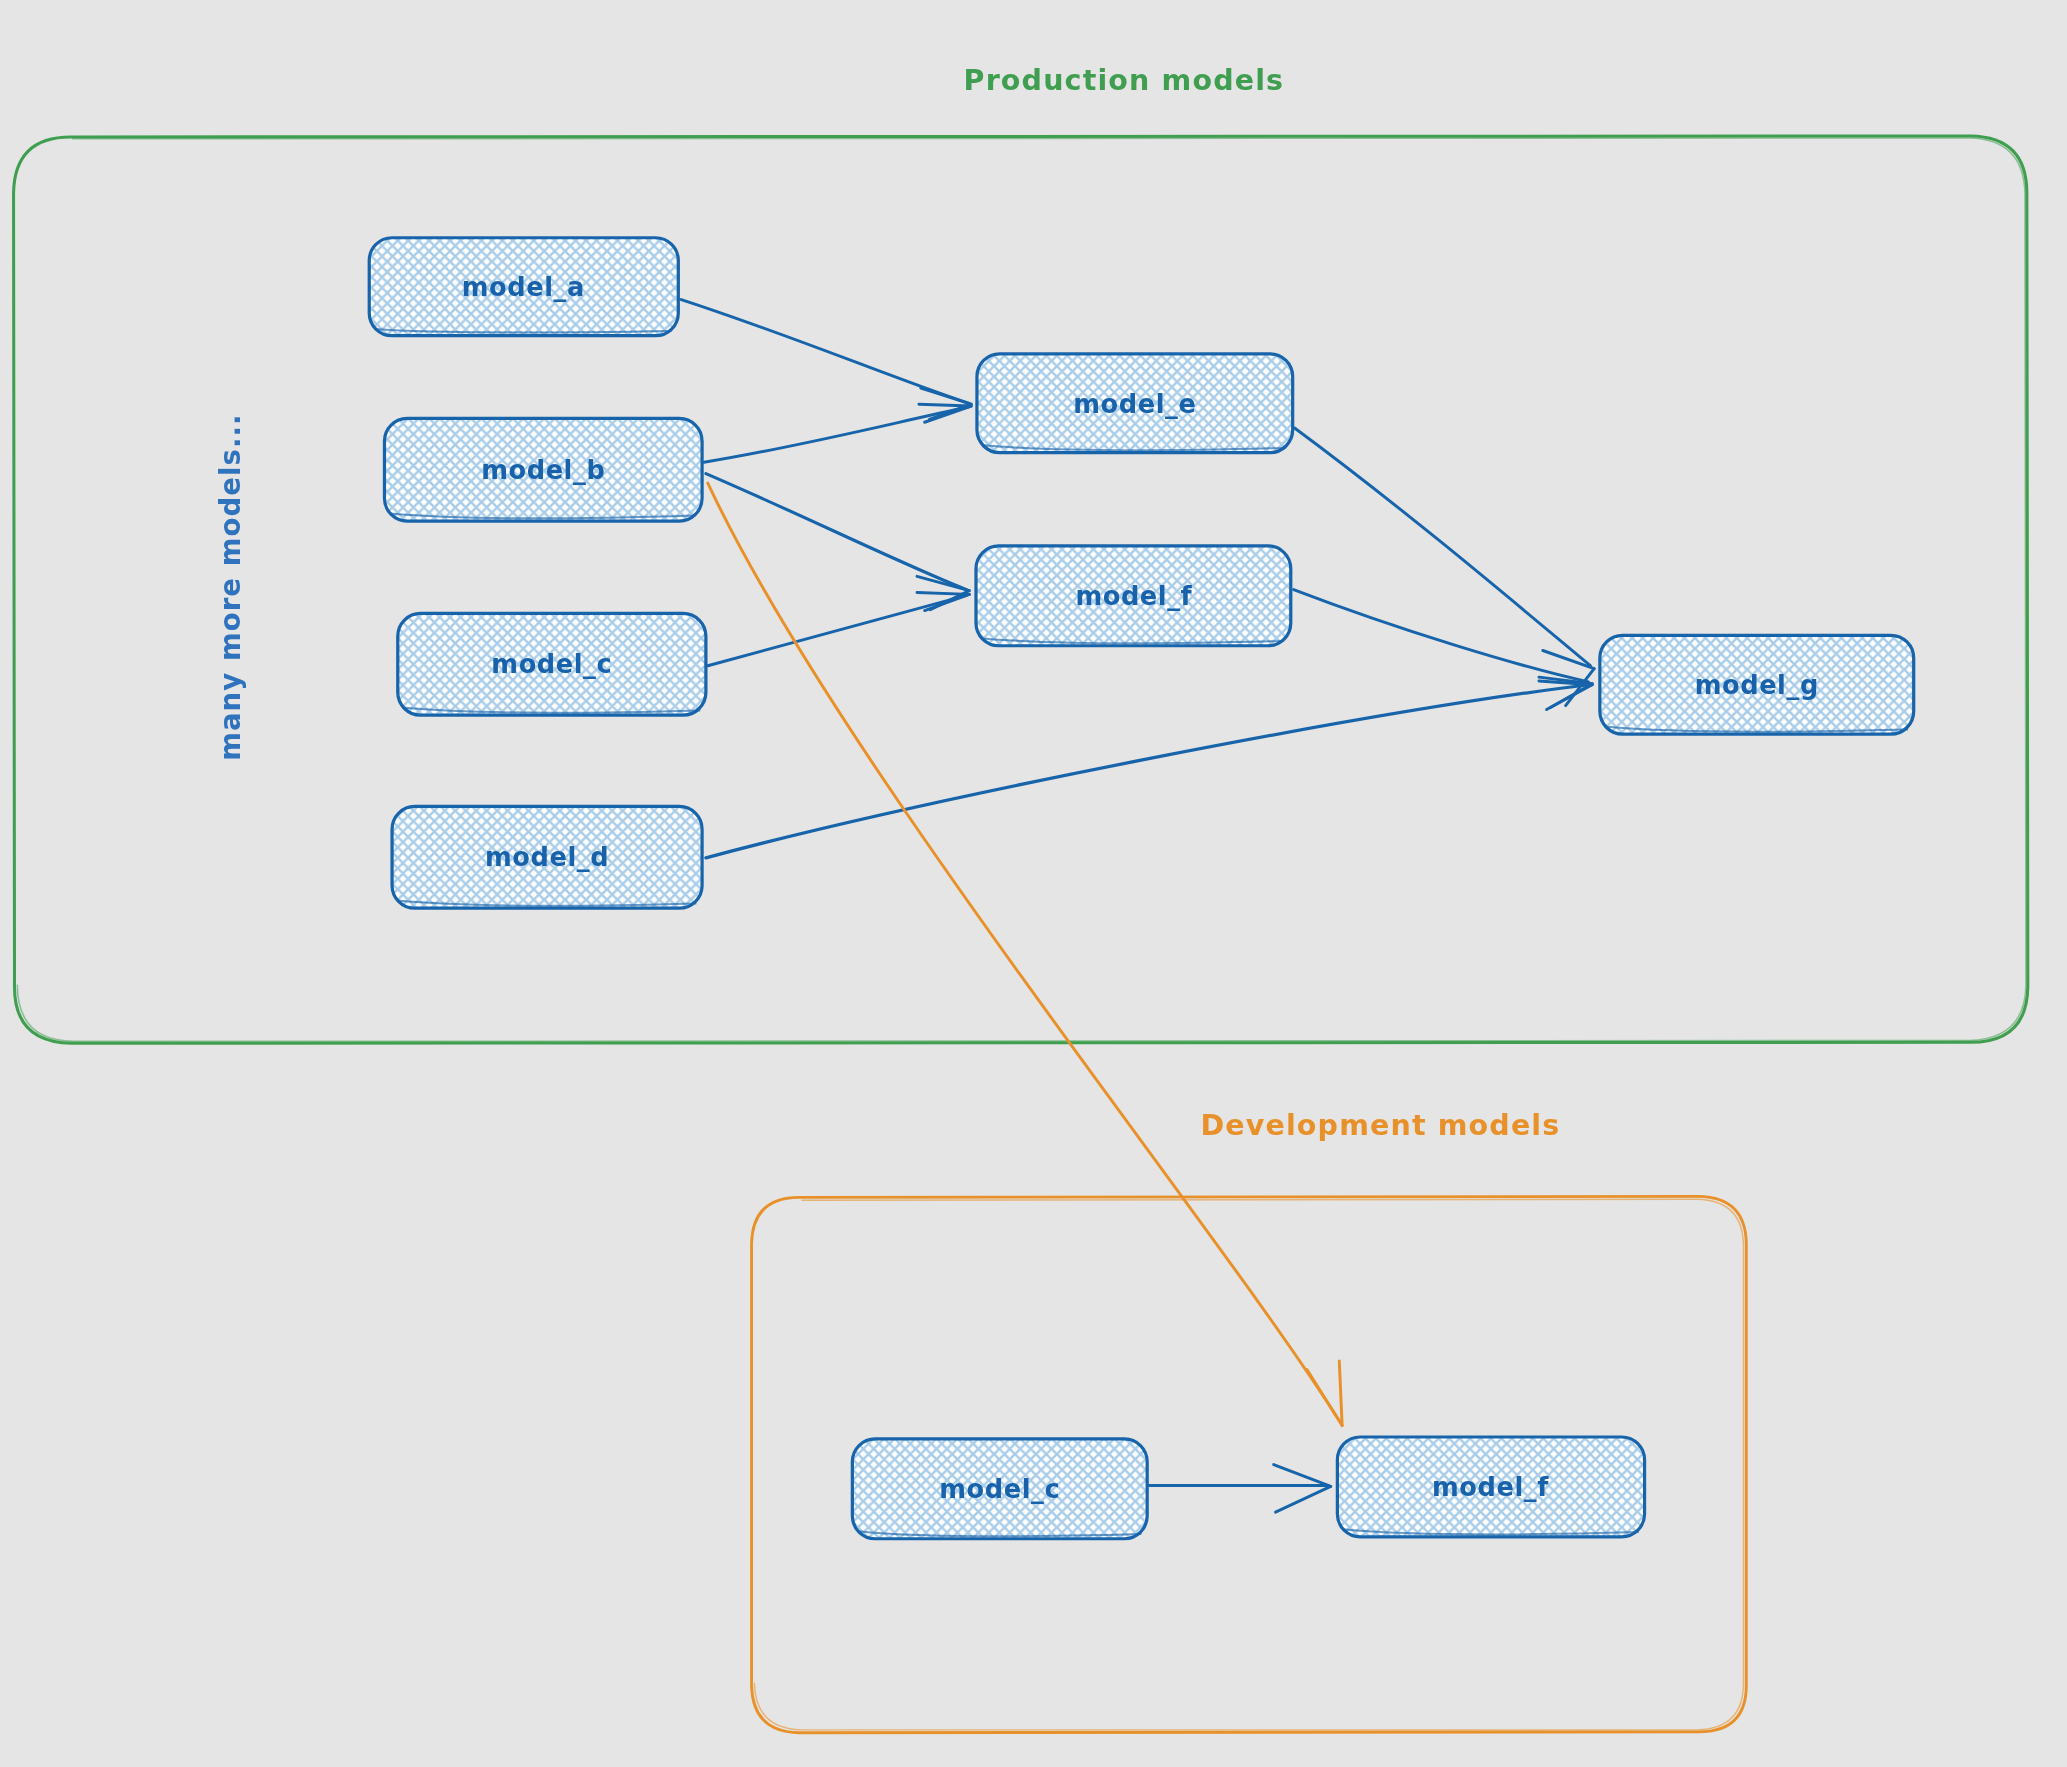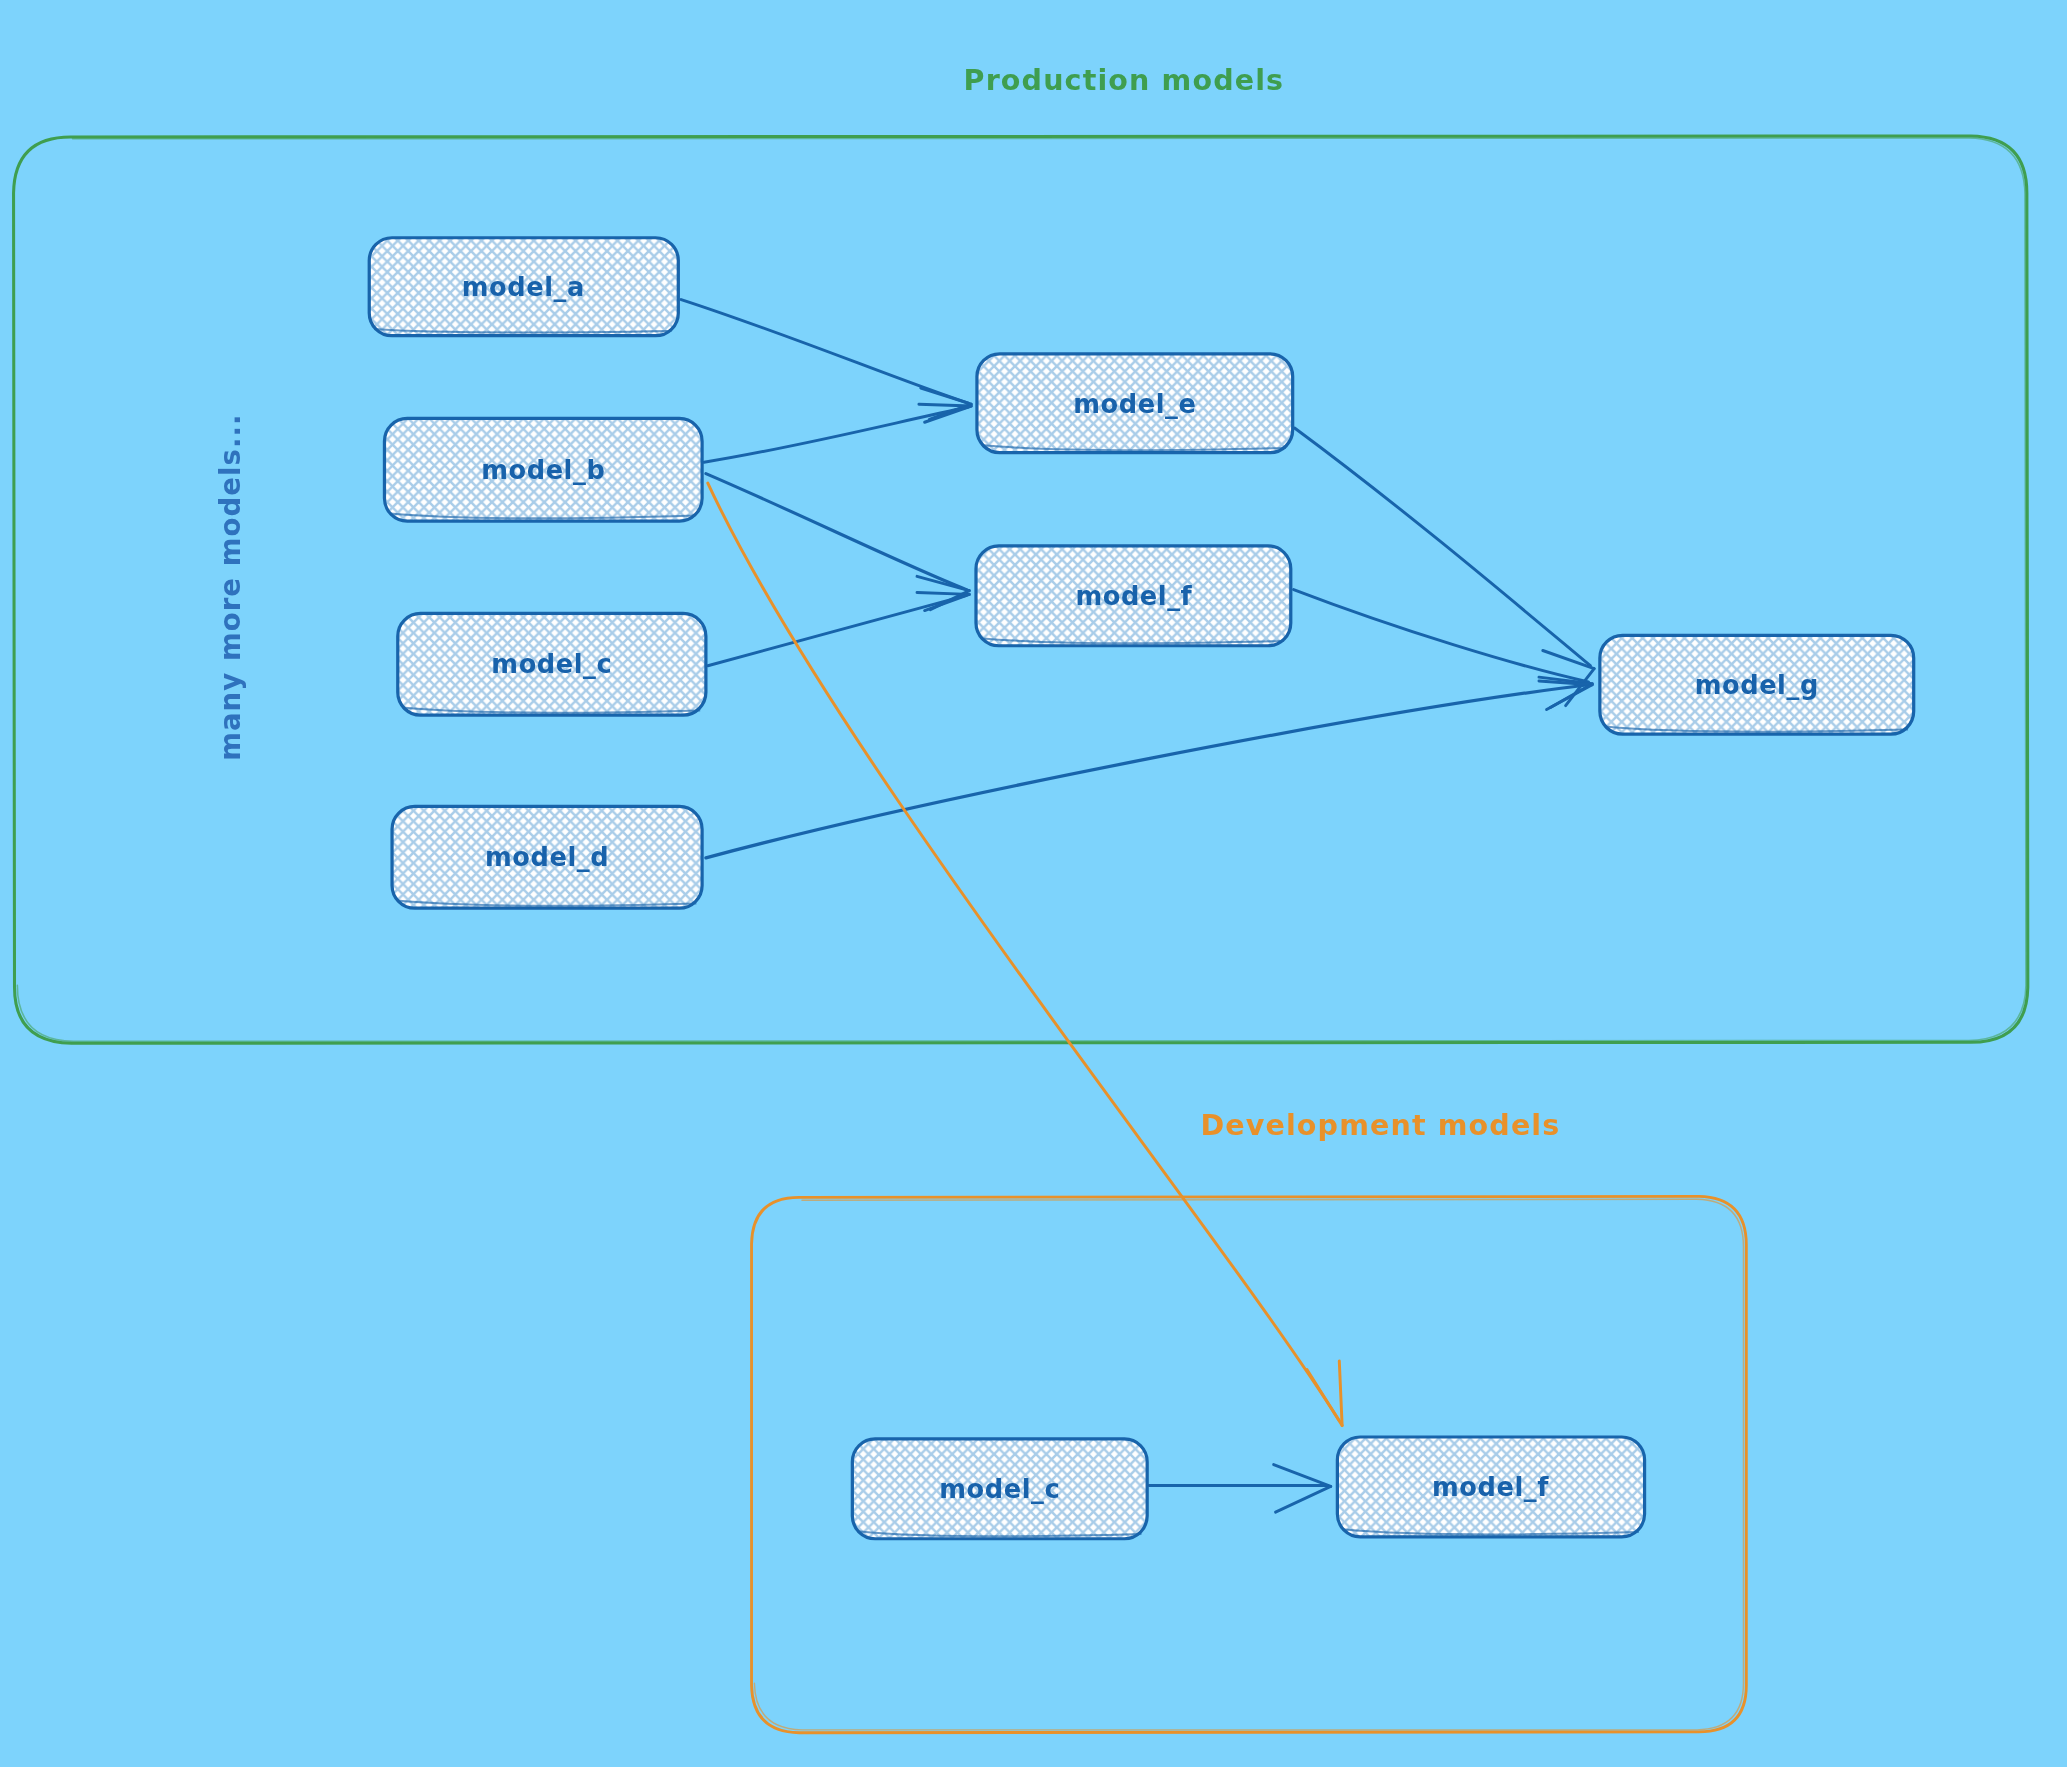--- a/index.html
+++ b/index.html
@@ -10,21 +10,21 @@
   body {
     width: 2068px;
     height: 1767px;
     font-family: "DejaVu Sans", sans-serif;
     overflow: hidden;
   }
   #canvas {
     position: relative;
     width: 2068px;
     height: 1767px;
-    background: #7dd3fc;
+    background: #e5e5e5;
   }
   svg.diagram {
     position: absolute;
     top: 0;
     left: 0;
     width: 2068px;
     height: 1767px;
     display: block;
   }
   .grp-label {

